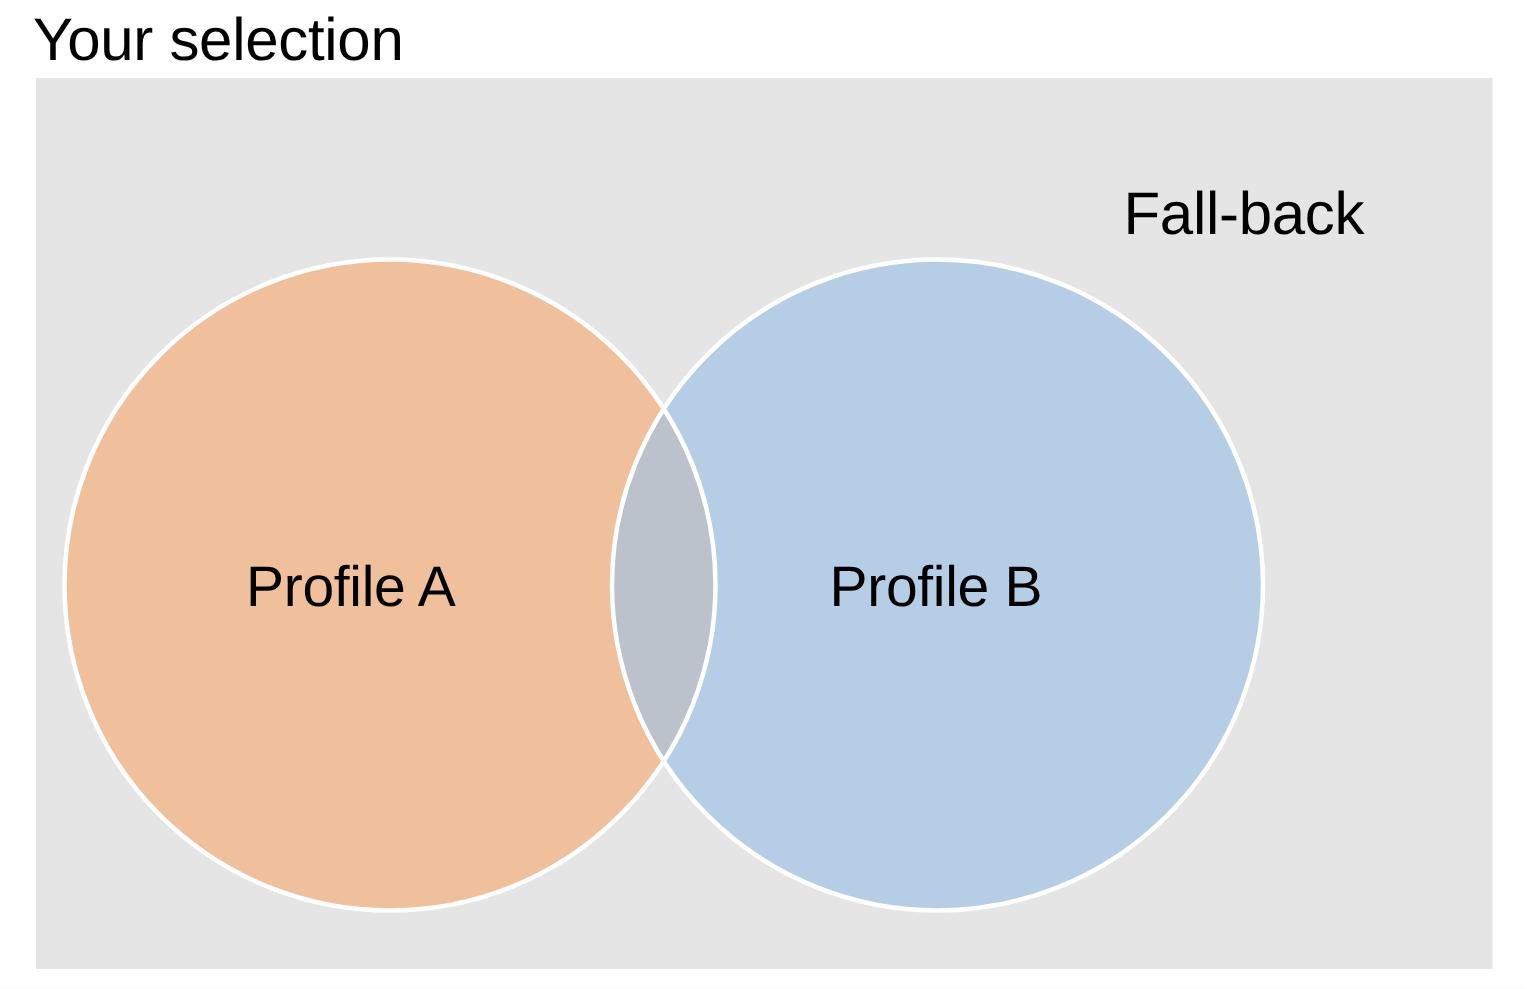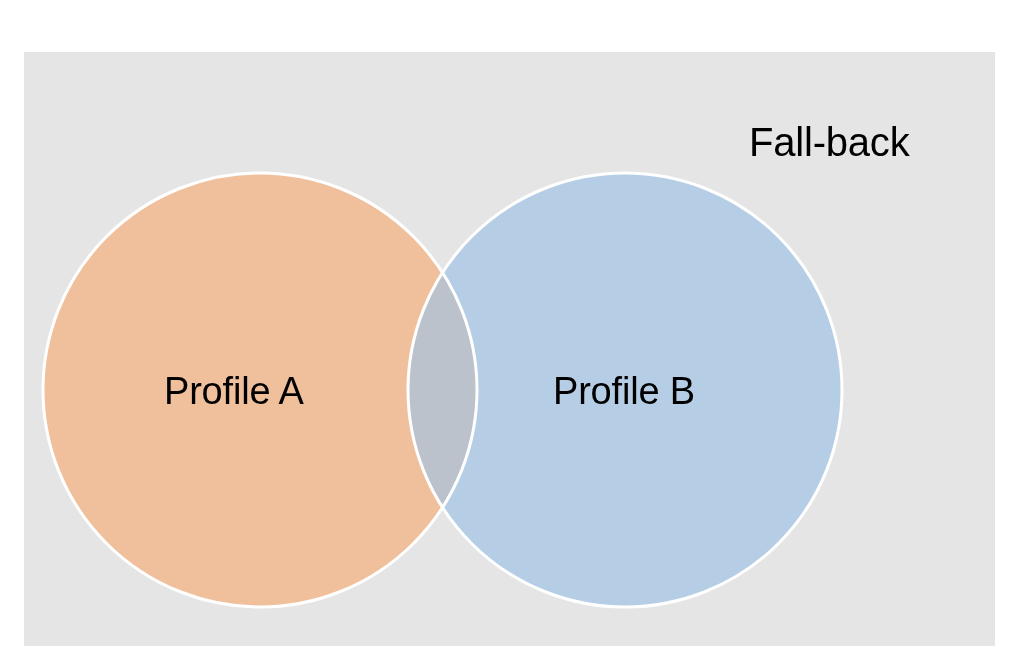--- a/index.html
+++ b/index.html
@@ -61,20 +61,21 @@
     font-weight: 400;
     fill: #000000;
     letter-spacing: -0.2px;
   }
 </style>
 </head>
 <body>
 
 <div id="stage">
 
+  <div class="page-title">Your selection</div>
 
   <div class="venn-panel">
     <svg class="venn-svg" viewBox="0 0 971 594" xmlns="http://www.w3.org/2000/svg">
       <defs>
         <clipPath id="clip-circle-a">
           <circle cx="236" cy="338" r="217"></circle>
         </clipPath>
         <clipPath id="clip-circle-b">
           <circle cx="601" cy="338" r="217"></circle>
         </clipPath>

